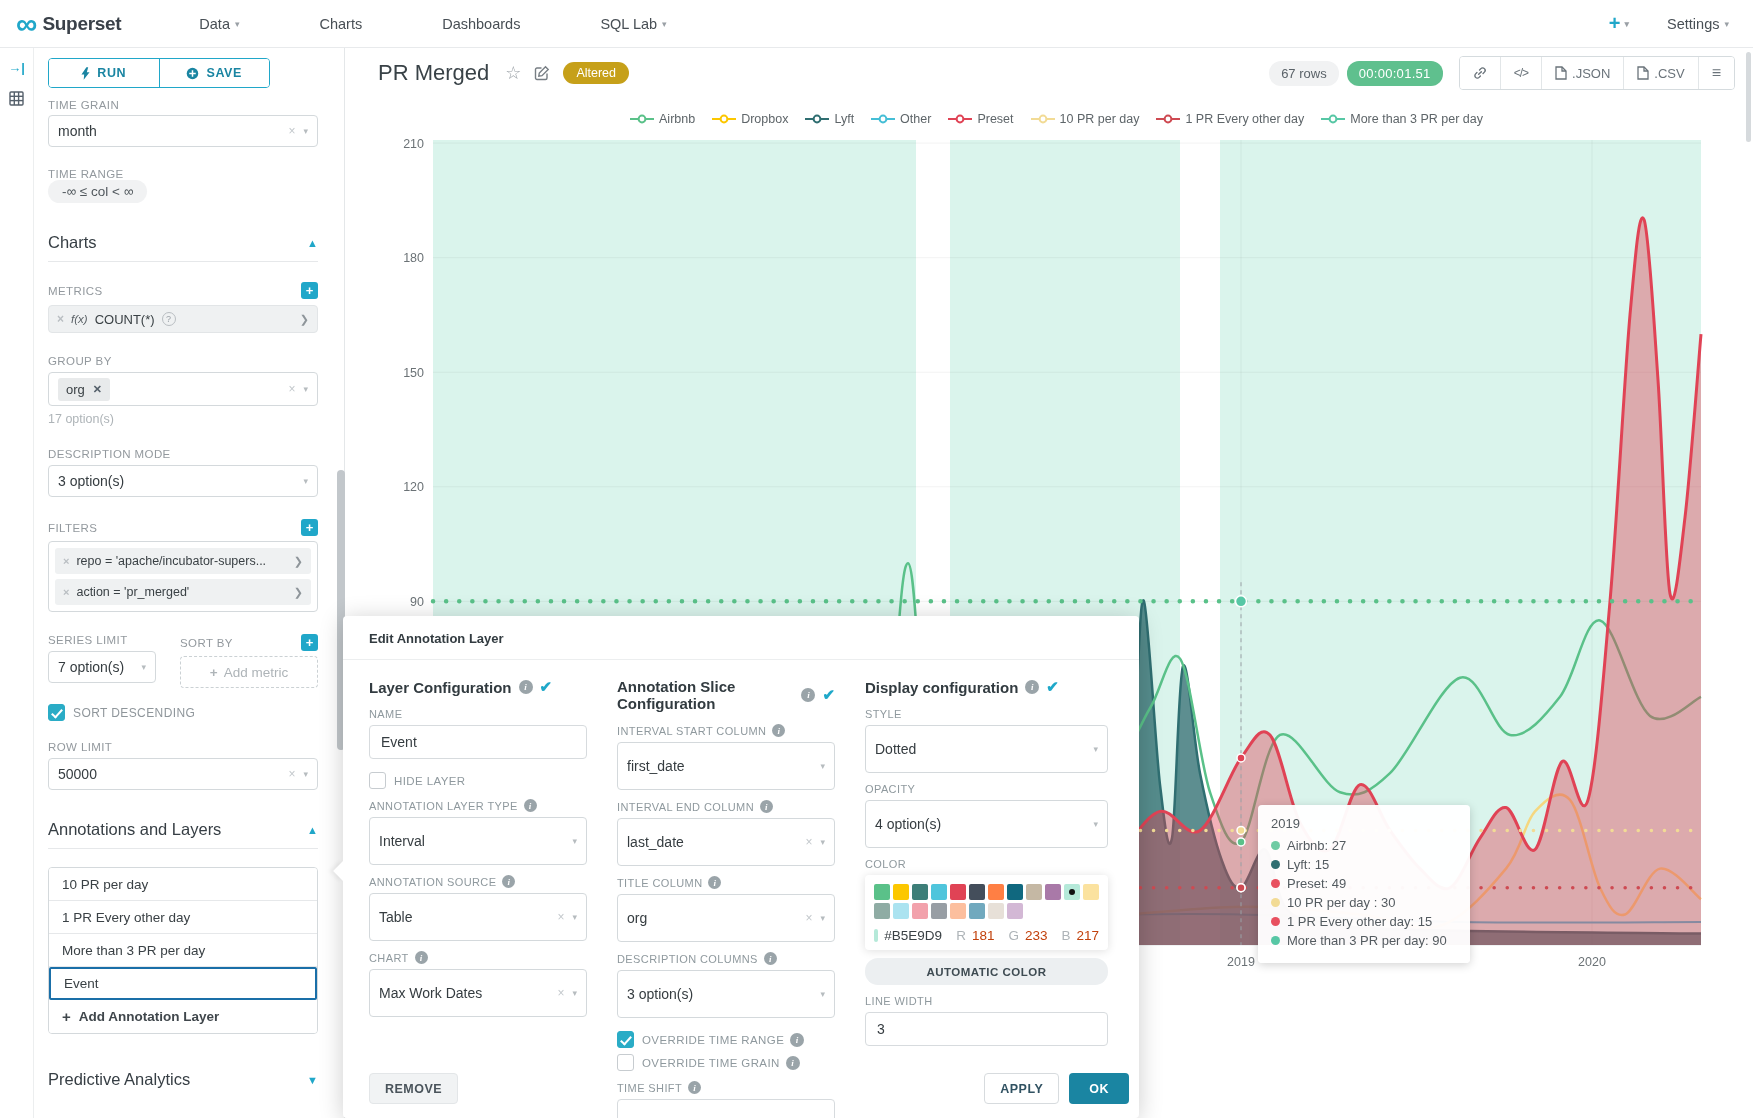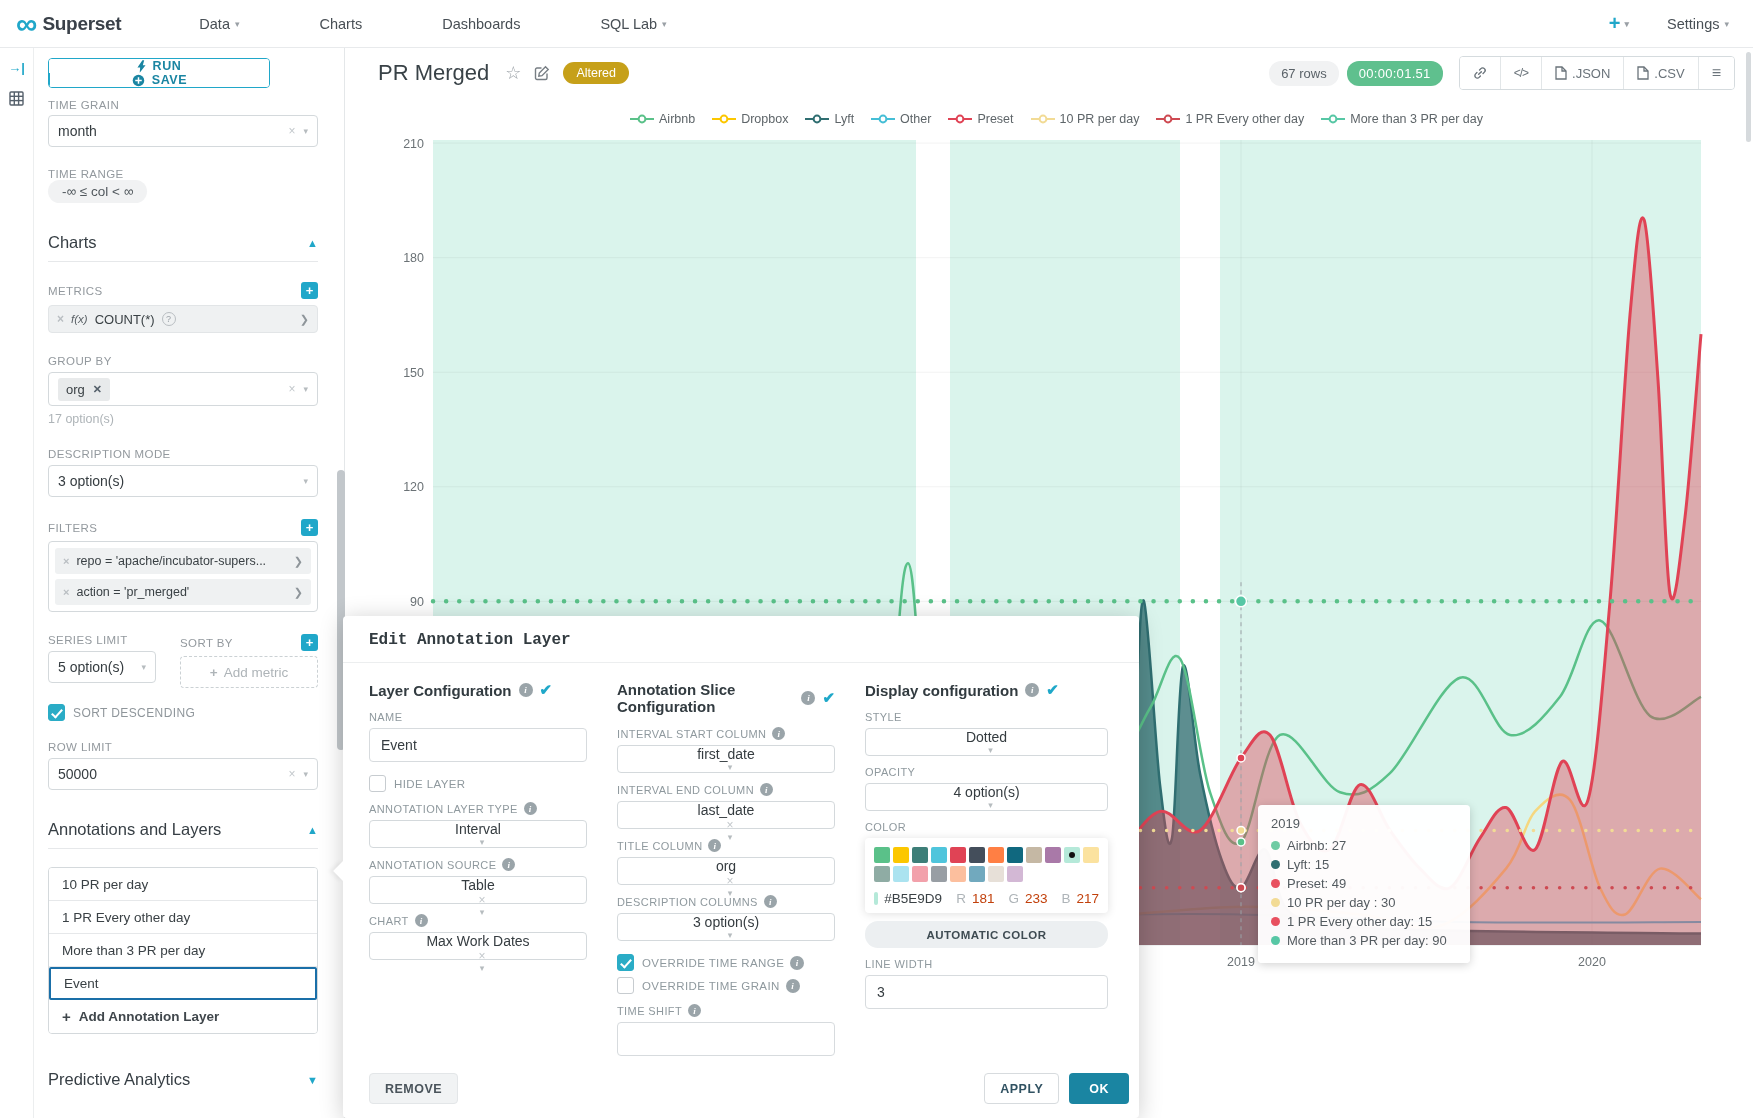--- a/index.html
+++ b/index.html
@@ -22,21 +22,21 @@
   
   .iconstrip { position:absolute; left:0; top:48px; width:34px; bottom:0; background:#fff;
     border-right:1px solid #ECEEEF; display:flex; flex-direction:column; align-items:center; padding-top:12px; gap:16px; z-index:20;}
   .iconstrip .ic1 { color:#20A7C9; font-size:13px; font-weight:bold; }
   .iconstrip svg { display:block; }
 
   
   .controls { position:absolute; left:34px; top:48px; width:311px; bottom:0; background:#fff;
     border-right:1px solid #E4E7E9; padding:10px 26px 0 14px; z-index:20; }
   .panel-scroll { position:absolute; left:337px; width:8px; top:470px; height:280px; background:#C2C7CB; border-radius:4px; z-index:21;}
-  .btnrow { display:flex; border:1px solid #20A7C9; border-radius:4px; overflow:hidden; width:222px; height:30px;flex-direction:column; }
+  .btnrow { display:flex; border:1px solid #20A7C9; border-radius:4px; overflow:hidden; width:222px; height:30px; }
   .btnrow .pbtn { flex:1; display:flex; align-items:center; justify-content:center; gap:7px;
     color:#1A85A2; font-size:12.5px; font-weight:bold; letter-spacing:.6px; background:#fff; cursor:pointer;}
   .btnrow .pbtn + .pbtn { border-left:1px solid #20A7C9; }
   .lbl { font-size:11.5px; color:#93999E; letter-spacing:.4px; font-weight:400; }
   .select { height:32px; border:1px solid #D4D9DC; border-radius:4px; background:#fff; display:flex;
     align-items:center; padding:0 9px; font-size:14px; color:#353C40; }
   .select .grow { flex:1; }
   .sic { color:#C3C8CC; font-size:12px; margin-left:8px; }
   .sic.car { font-size:9px; color:#B6BCBF; }
   .pill-range { display:inline-block; background:#F1F2F3; border-radius:12px; padding:4px 14px; font-size:13.5px; color:#51585D;}
@@ -98,33 +98,33 @@
   
   .legend { position:absolute; left:360px; top:112px; width:1393px; display:flex; justify-content:center;
     gap:17px; z-index:5; }
   .litem { display:flex; align-items:center; gap:5px; font-size:12.5px; color:#5E6569; cursor:pointer;}
 
   
   .modal { position:absolute; left:343px; top:616px; width:796px; height:502px; background:#fff; border-radius:4px;
     box-shadow:0 3px 24px rgba(0,0,0,.2); z-index:40; }
   .modal .arrow { position:absolute; left:-7px; top:248px; width:14px; height:14px; background:#fff;
     transform:rotate(45deg); box-shadow:-3px 3px 4px rgba(0,0,0,.05);}
-  .mtitle { font-size:16px; font-weight:bold; color:#323B40; padding:15px 26px 13px; border-bottom:1px solid #ECEEEF;font-family:Liberation Mono, monospace;}
+  .mtitle { font-size:13px; font-weight:bold; color:#323B40; padding:15px 26px 13px; border-bottom:1px solid #ECEEEF;}
   .mcols { display:flex; gap:30px; padding:18px 26px 0; }
   .mcol1 { width:218px; } .mcol2 { width:218px; } .mcol3 { width:243px; }
   .mhead { font-size:15px; font-weight:bold; color:#323B40; display:flex; align-items:center; gap:7px; margin-bottom:12px;}
   .info { width:14px; height:14px; border-radius:50%; background:#9AA4A9; color:#fff; font-size:9px; font-weight:bold;
     display:inline-flex; align-items:center; justify-content:center; flex:none;}
   .info::before { content:"i"; font-style:italic; font-family:"Liberation Serif",serif;}
   .okcheck { color:#1FA8C9; font-size:15px; font-weight:bold; }
   .flabel { font-size:11px; color:#8F999E; letter-spacing:.4px; display:flex; align-items:center; gap:6px; margin:10px 0 5px;}
   .flabel .info { width:13px; height:13px; }
   .minput { width:100%; height:34px; border:1px solid #D7DBDE; border-radius:4px; padding:0 11px; font-size:14px;
     color:#353C40; font-family:"Liberation Sans",sans-serif; background:#fff;}
-  .mselect { height:28px;flex-direction:column; }
+  .mselect { height:48px; }
   .mcb { display:flex; align-items:center; gap:8px; margin:13px 0 2px; }
   .mcb .cblbl { font-size:11.5px; color:#8F999E; display:flex; align-items:center; gap:6px;}
   .colorpanel { background:#fff; border-radius:4px; box-shadow:0 1px 10px rgba(0,0,0,.13); padding:9px 9px 7px; margin-top:2px;}
   .swgrid { display:grid; grid-template-columns:repeat(12, 16px); gap:3px; }
   .sw { width:16px; height:16px; border-radius:2px; position:relative; cursor:pointer;}
   .sw.sel::after { content:""; position:absolute; left:5px; top:5px; width:6px; height:6px; border-radius:50%; background:#111;}
   .hexrow { display:flex; align-items:center; gap:6px; margin-top:9px; font-size:13.5px; color:#3A4145; }
   .hexrow .chip { width:13px; height:13px; background:#B5E9D9; border-radius:2px; }
   .hexrow .rgb { color:#AEB4B8; margin-left:8px;}
   .hexrow .rgbv { color:#c2410c; margin-left:0;}
@@ -276,21 +276,21 @@
         <span class="x">×</span>
         <span>action = 'pr_merged'</span>
         <span class="chv">❯</span>
       </div>
     </div>
 
   <div class="twocol" style="margin-top:22px">
     <div style="flex:0 0 108px">
       <div class="lbl">SERIES LIMIT</div>
       <div class="select" style="margin-top:5px">
-        <span class="grow">5 option(s)</span>
+        <span class="grow">7 option(s)</span>
         <span class="sic car">▾</span>
       </div>
     </div>
     <div style="flex:1">
       <div class="rowlbl">
         <span class="lbl">SORT BY</span>
         <span class="plusbtn">+</span>
       </div>
       <div class="addmetric" style="margin-top:5px">
         <b>+</b>

